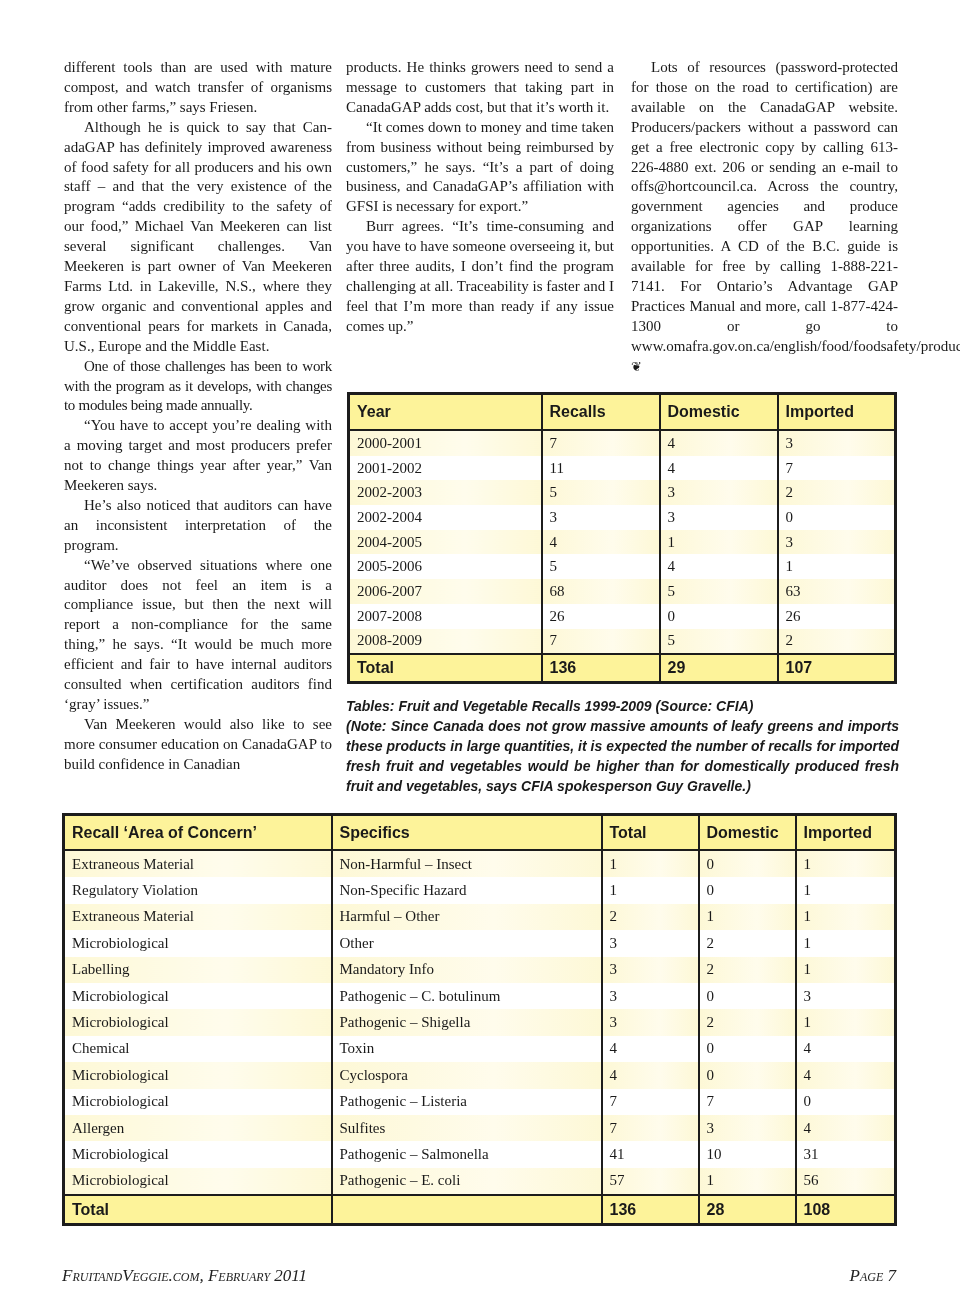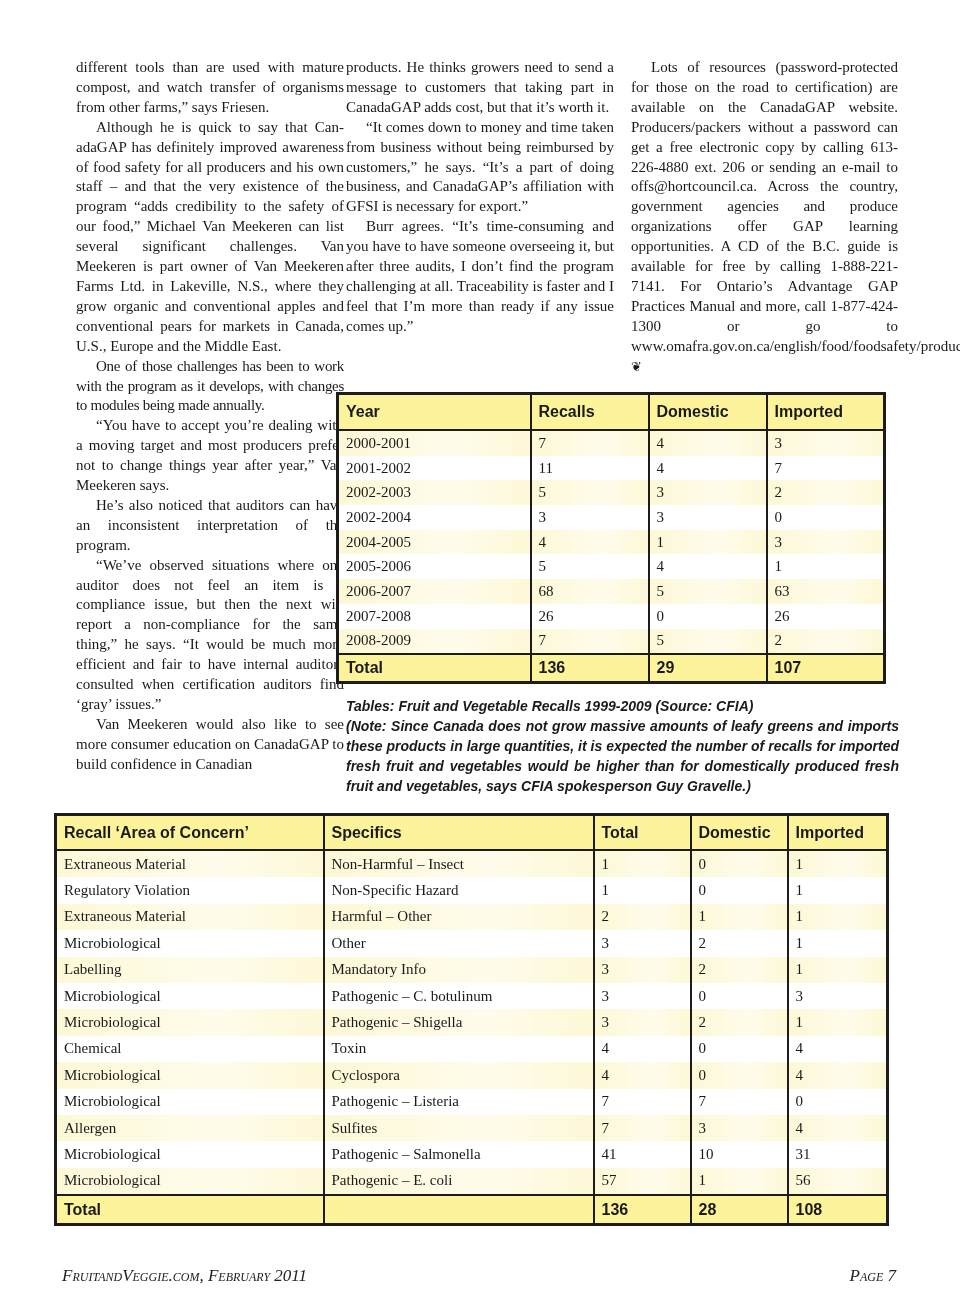--- a/index.html
+++ b/index.html
@@ -4,21 +4,21 @@
 <style>
   html, body { margin: 0; padding: 0; background: #ffffff; }
   body { width: 960px; height: 1302px; position: relative; overflow: hidden; color: #1a1a1a; }
   .col {
     position: absolute; top: 58px; width: 268px;
     font-family: "Liberation Serif", serif; font-size: 15px; line-height: 19.9px;
     text-align: justify; hyphens: manual;
   }
   .col p { margin: 0; text-indent: 0; }
   .col p.ind { text-indent: 20px; }
-  #col1 { left: 76px; }
+  #col1 { left: 64px; }
   #col2 { left: 346px; }
   #col3 { left: 631px; width: 267px; }
   .col .end-mark { font-size: 13px; }
 
   table.data {
     position: absolute; border-collapse: collapse;
     border: 3px solid #1c1c1c;
     font-family: "Liberation Serif", serif; font-size: 15px;
   }
   table.data th, table.data td {
@@ -30,33 +30,33 @@
     background: #fdf39a; font-family: "Liberation Sans", sans-serif; font-weight: bold;
     font-size: 16px; border-bottom: 2.5px solid #1c1c1c;
   }
   table.data tbody tr:nth-child(odd) td { background: linear-gradient(90deg, #fdf8d6 0%, #fffcec 60%, #fdf8d6 100%); }
   table.data tbody tr:nth-child(even) td { background: #ffffff; }
   table.data tfoot td {
     background: #fdf39a; font-family: "Liberation Sans", sans-serif; font-weight: bold;
     font-size: 16px; border-top: 2.5px solid #1c1c1c;
   }
 
-  #year-table { left: 336px; top: 392px; width: 550px; }
+  #year-table { left: 347px; top: 392px; width: 550px; }
   #year-table thead th { height: 34px; }
   #year-table tbody td { height: 24.7px; }
   #year-table tfoot td { height: 26px; }
 
   #caption {
     position: absolute; left: 346px; top: 696px; width: 553px;
     font-family: "Liberation Sans", sans-serif; font-weight: bold; font-size: 14px;
     line-height: 20px; text-align: justify;
   }
   #caption p { margin: 0; font-style: italic; }
 
-  #concern-table { left: 54px; top: 813px; width: 835px; padding-left: 16px; }
+  #concern-table { left: 62px; top: 813px; width: 835px; padding-left: 16px; }
   #concern-table thead th { height: 33px; }
   #concern-table tbody td { height: 26.4px; }
   #concern-table tfoot td { height: 27px; }
 
   #footer {
     position: absolute; left: 62px; top: 1266px; width: 834px;
     font-family: "Liberation Serif", serif; font-style: italic; font-size: 17px;
     font-variant: small-caps; display: flex; justify-content: space-between; color: #222;
   }
 </style>

